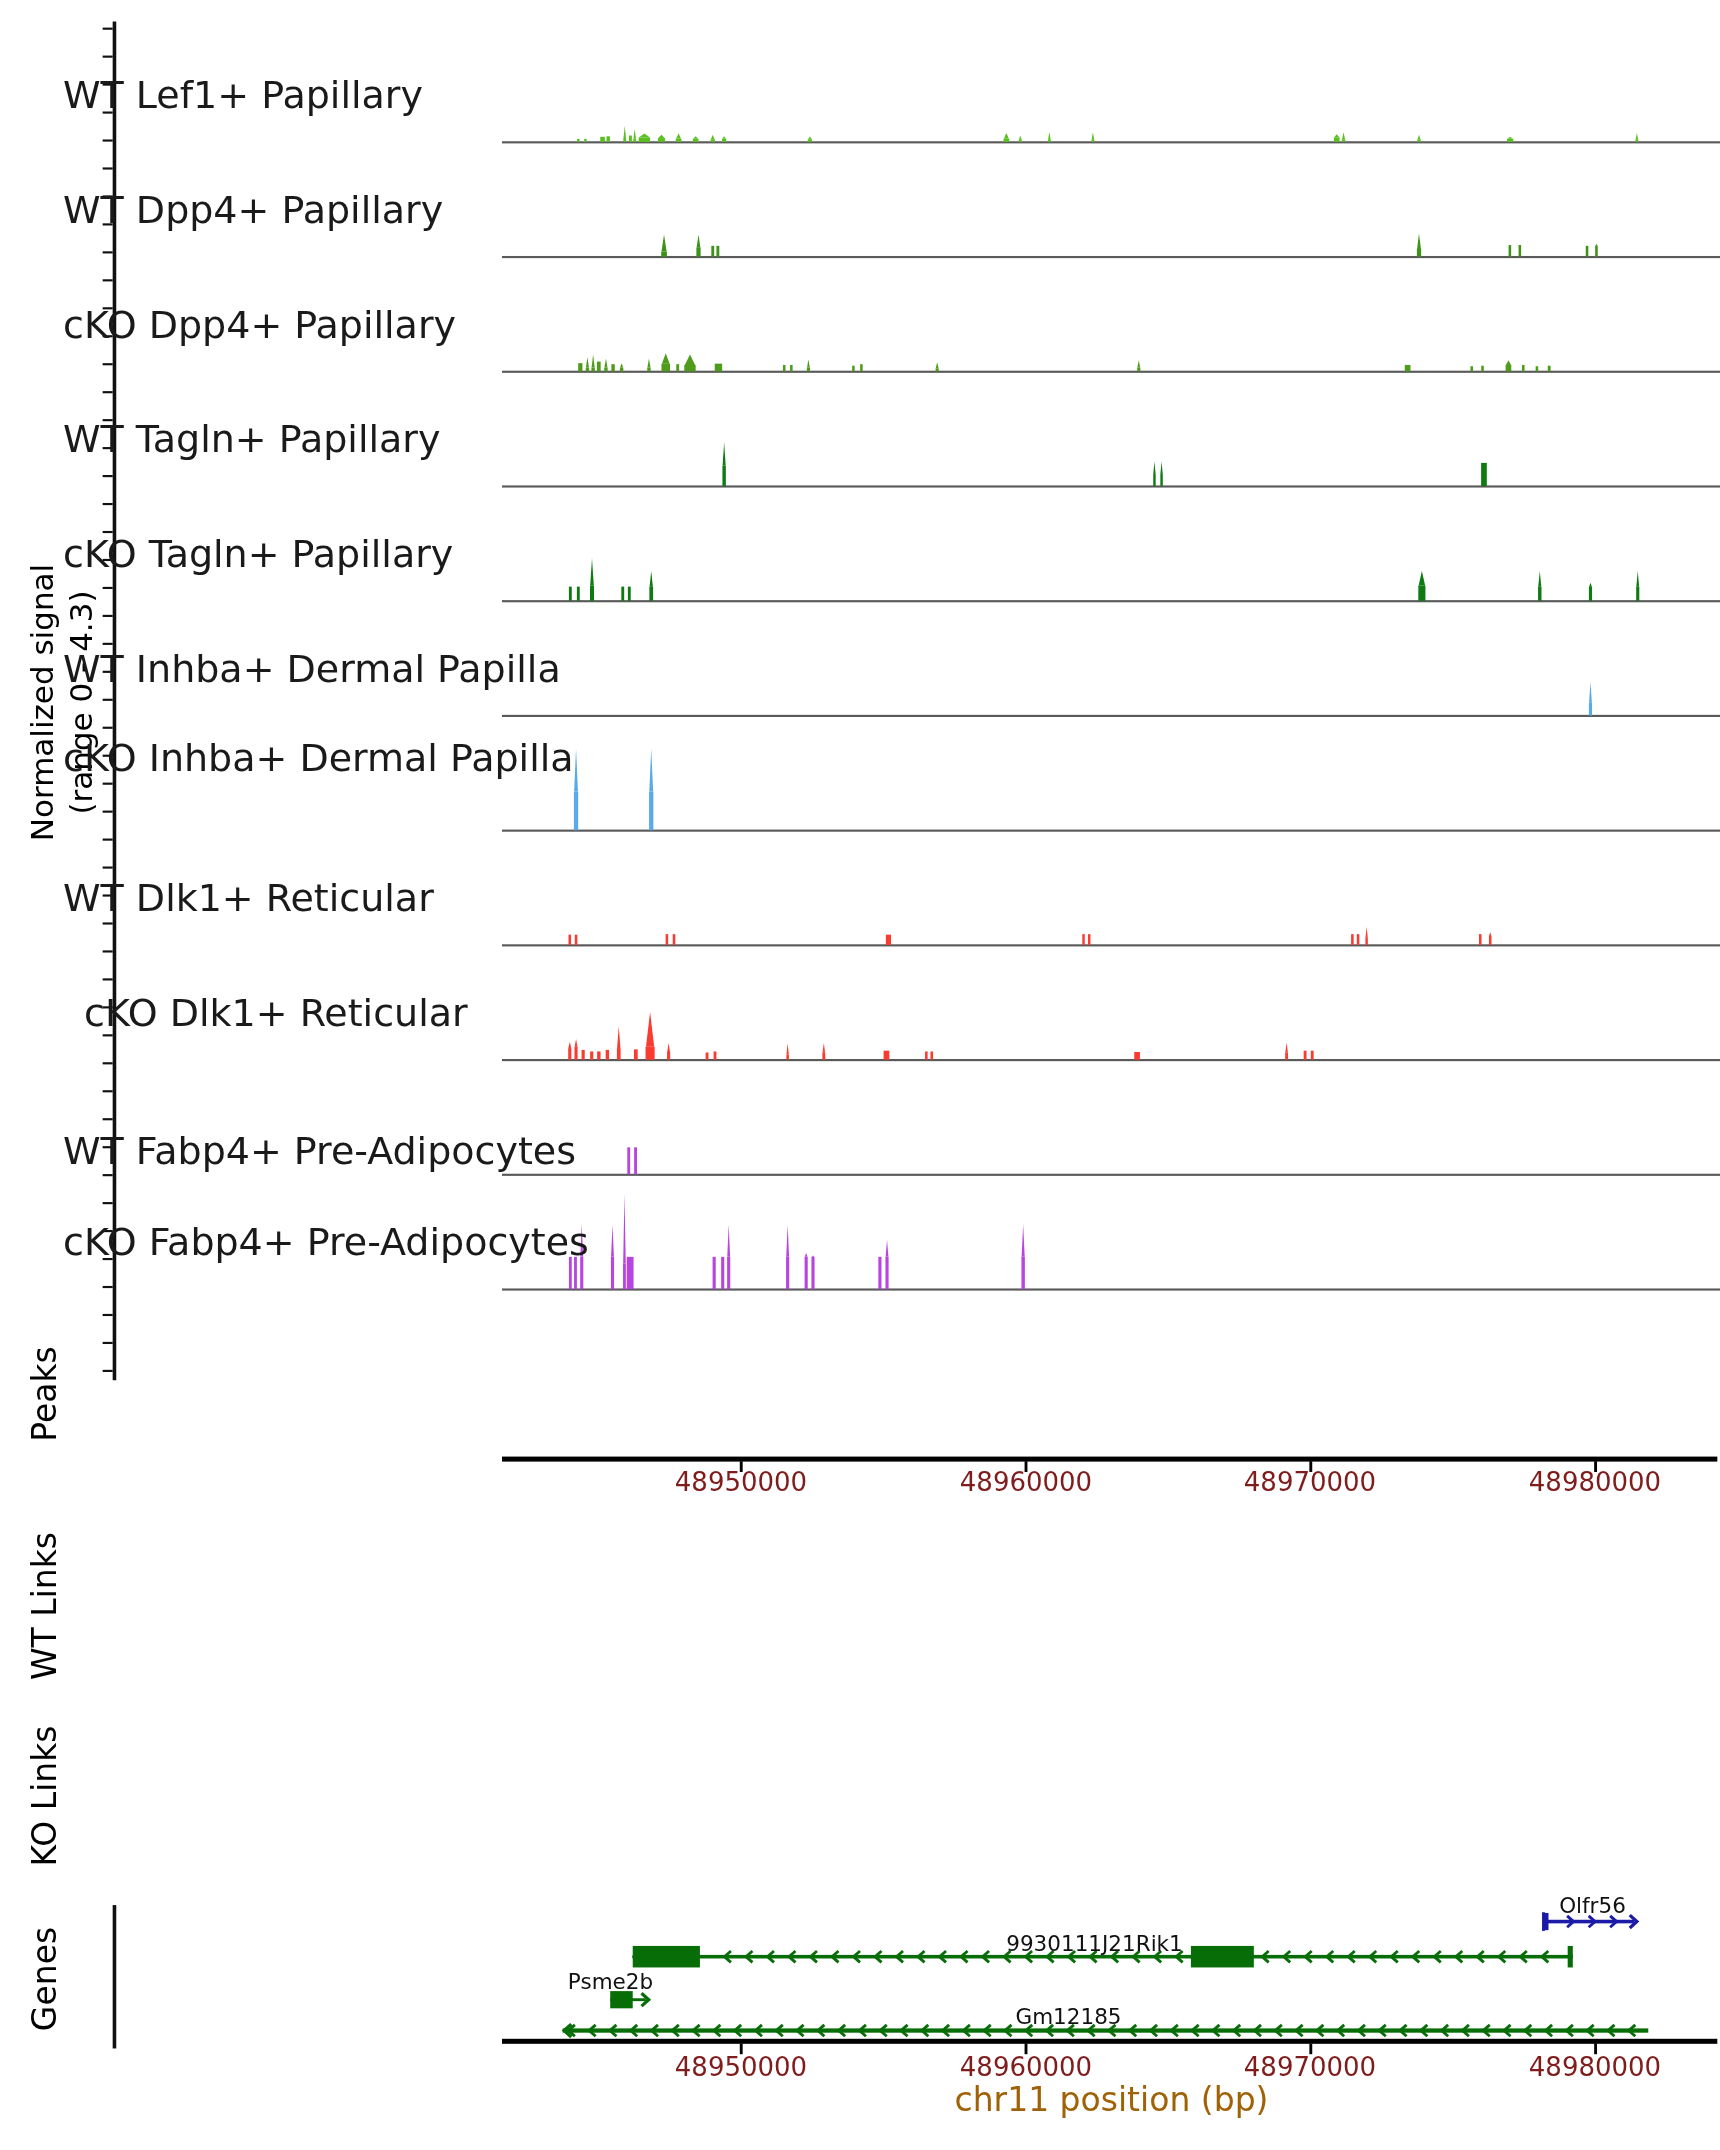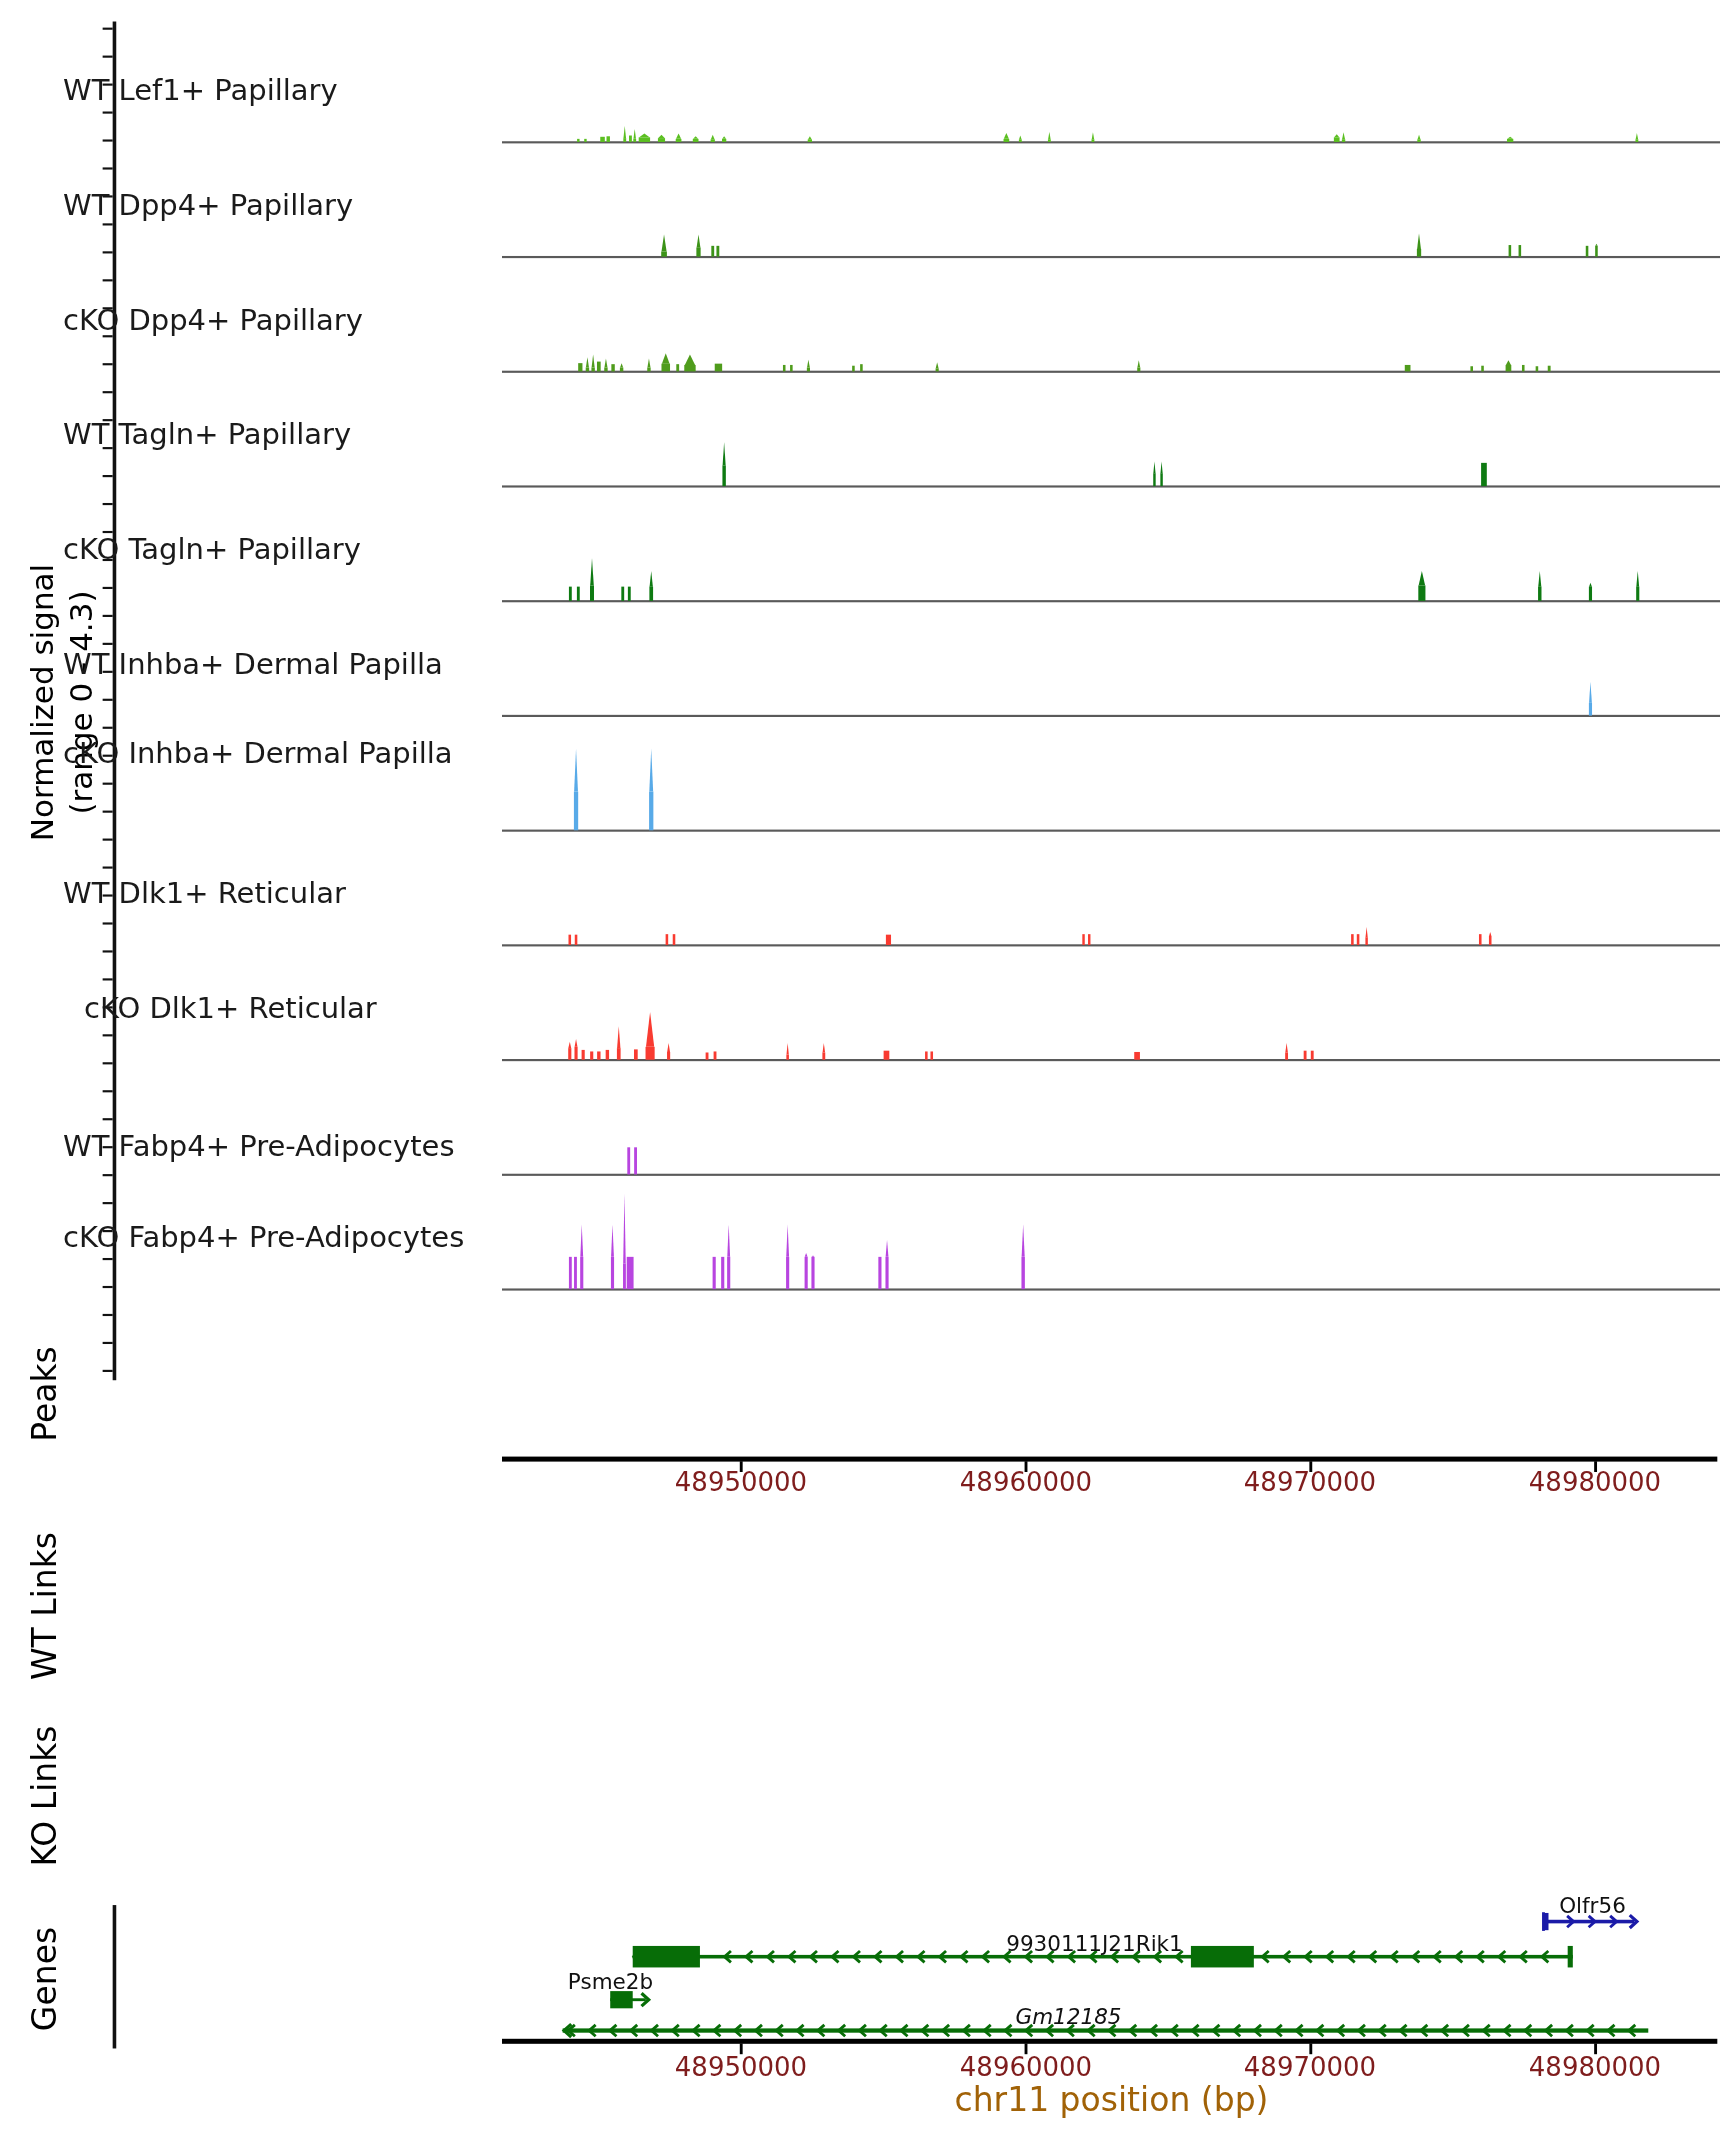--- a/index.html
+++ b/index.html
@@ -1,20 +1,20 @@
 <!DOCTYPE html>
 <html style="font-size:11.5px"><head>
 <meta charset="utf-8">
 <style>
   html,body{margin:0;padding:0;background:#fff;}
   body{width:1721px;height:2151px;position:relative;font-family:"DejaVu Sans","Liberation Sans",sans-serif;color:#000;}
   #stage{position:absolute;left:0;top:0;width:1721px;height:2151px;}
   #plot{position:absolute;left:0;top:0;}
   .ov{position:absolute;white-space:nowrap;}
-  .track-label{font-size:29px;color:#1a1a1a;text-align:center;}
+  .track-label{font-size:38px;color:#1a1a1a;text-align:center;}
   .section-label{font-size:33px;color:#000;width:287px;height:40px;line-height:40px;text-align:center;
      transform:rotate(-90deg);transform-origin:50% 50%;}
   .ylabel-block{width:717px;height:79px;text-align:center;font-size:31px;line-height:39px;color:#000;
      transform:rotate(-90deg);transform-origin:50% 50%;}
   .xlabel{left:502px;top:2080px;width:1219px;text-align:center;font-size:33px;color:#a16207;}
   .tick-label{font-size:26px;color:#7f1d1d;text-align:center;width:172px;}
   .gene-label{font-size:21.5px;color:#111;text-align:center;width:373px;}
 </style>
 </head>
 <body>
@@ -417,16 +417,16 @@
       <div class="ov tick-label" style="left: 940px; top: 1467px;">48960000</div>
       <div class="ov tick-label" style="left: 1224px; top: 1467px;">48970000</div>
       <div class="ov tick-label" style="left: 1509px; top: 1467px;">48980000</div>
       <div class="ov tick-label" style="left: 655px; top: 2052px;">48950000</div>
       <div class="ov tick-label" style="left: 940px; top: 2052px;">48960000</div>
       <div class="ov tick-label" style="left: 1224px; top: 2052px;">48970000</div>
       <div class="ov tick-label" style="left: 1509px; top: 2052px;">48980000</div>
       <div class="ov gene-label" style="left: 1406px; top: 1893px;">Olfr56</div>
       <div class="ov gene-label" style="left: 908px; top: 1931px;">9930111J21Rik1</div>
       <div class="ov gene-label" style="left: 424px; top: 1969px;">Psme2b</div>
-      <div class="ov gene-label" style="left: 882px; top: 2004px; font-style: italic;">Gm12185</div>
+      <div class="ov gene-label" style="left: 882px; top: 2004px;">Gm12185</div>
     </div>
 </div>
 
 
 </body></html>

